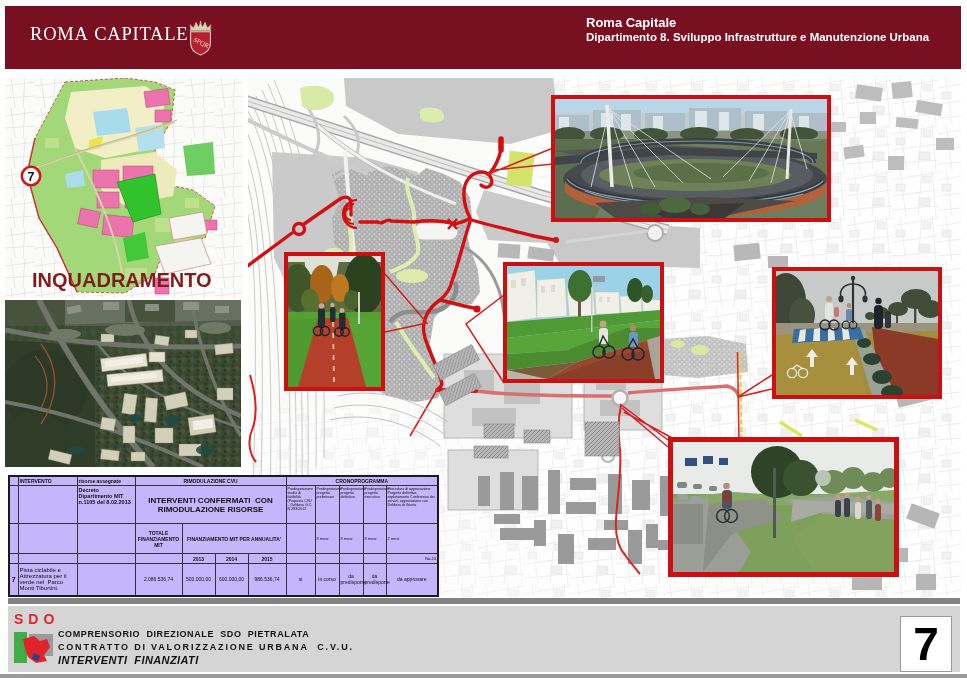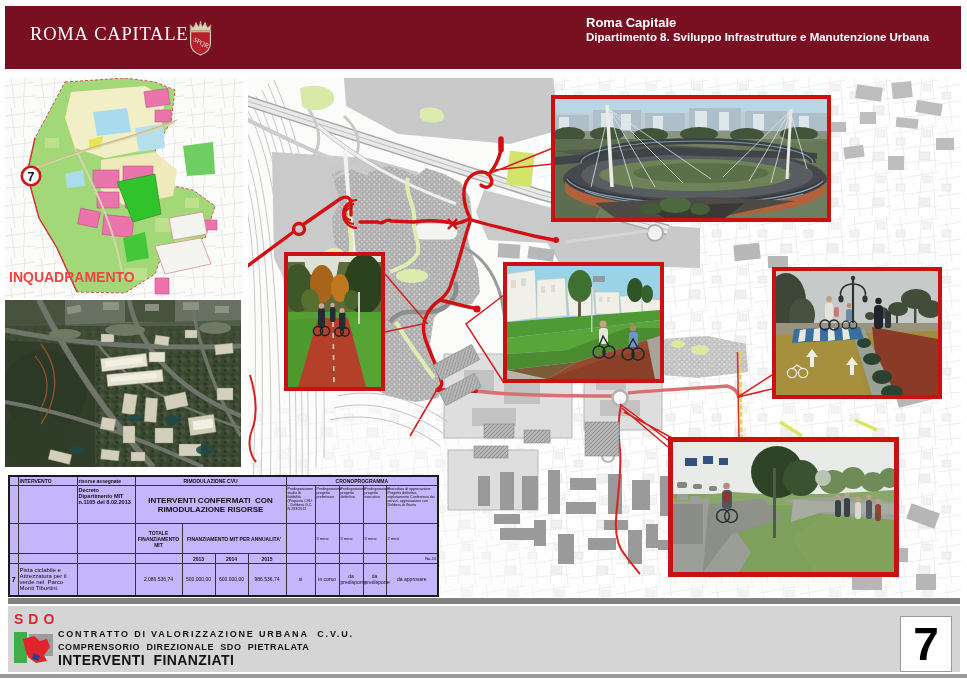--- a/index.html
+++ b/index.html
@@ -89,21 +89,21 @@
 </g>
 <path d="M34 88 C84 68 132 58 172 42" stroke="#c8b878" stroke-width="1" fill="none"></path>
 </svg>
 </div>
 
 <svg class="abs" style="left:20px;top:165px;" width="22" height="22" viewBox="0 0 22 22">
   <circle cx="11" cy="11" r="9.2" fill="#fff" stroke="#d11818" stroke-width="2.6"></circle>
   <text x="11" y="15.5" text-anchor="middle" font-size="12.5" font-weight="bold" font-family="Liberation Sans,sans-serif" fill="#111">7</text>
 </svg>
 
-<div class="abs" style="left:9px;top:269px;font-size:14px;font-weight:bold;color:#ef4444;">INQUADRAMENTO</div>
+<div class="abs" style="left:32px;top:269px;font-size:20px;font-weight:bold;color:#7f1d1d;">INQUADRAMENTO</div>
 
 <div class="abs" style="left:5px;top:300px;width:236px;height:167px;" id="aerial">
 <svg width="236" height="167" viewBox="0 0 236 167">
 <defs>
 <pattern id="canopy" width="9" height="9" patternUnits="userSpaceOnUse">
   <rect width="9" height="9" fill="#3d4a33"></rect>
   <circle cx="2.5" cy="2.5" r="2.1" fill="#31402a"></circle>
   <circle cx="7" cy="6" r="2.4" fill="#46553a"></circle>
   <circle cx="4" cy="7.5" r="1.6" fill="#2c3a26"></circle>
 </pattern>
@@ -804,23 +804,23 @@
 <div class="abs" style="left:14px;top:611px;color:#e02430;font-size:14px;font-weight:bold;letter-spacing:5px;">SDO</div>
 
 <svg class="abs" style="left:14px;top:629px;" width="42" height="36" viewBox="0 0 42 36">
   <rect x="0" y="3" width="13" height="31" fill="#3fae49"></rect>
   <rect x="15" y="5" width="24" height="22" fill="#9b9b9b"></rect>
   <path d="M9 10 L20 7 L26 12 L33 10 L36 18 L30 26 L33 32 L22 34 L14 28 L11 20 Z" fill="#e0242c"></path>
   <path d="M20 24 l6 3 l-2 5 l-6 -2 Z" fill="#2b3f8e"></path>
 </svg>
 
 <div class="abs" style="left:58px;top:628px;color:#111;font-weight:bold;">
+  <div style="font-size:9px;line-height:13px;letter-spacing:0.6px;">COMPRENSORIO&nbsp; DIREZIONALE&nbsp; SDO&nbsp; PIETRALATA</div>
   <div style="font-size:9px;line-height:13px;letter-spacing:1.8px;">CONTRATTO DI VALORIZZAZIONE URBANA&nbsp;&nbsp;C.V.U.</div>
-  <div style="font-size:9px;line-height:13px;letter-spacing:0.6px;">COMPRENSORIO&nbsp; DIREZIONALE&nbsp; SDO&nbsp; PIETRALATA</div>
-  <div style="font-size:14px;line-height:13px;letter-spacing:0.4px;">INTERVENTI&nbsp; FINANZIATI</div>
+  <div style="font-size:11px;line-height:13px;letter-spacing:0.4px;font-style:italic;">INTERVENTI&nbsp; FINANZIATI</div>
 </div>
 
 
 
 <div class="abs" style="left:900px;top:616px;width:52px;height:56px;background:#fff;border:1px solid #999;box-sizing:border-box;text-align:center;">
   <div style="font-size:46px;font-weight:bold;line-height:54px;color:#000;">7</div>
 </div>
 
 <div class="abs" style="left:0px;top:674px;width:967px;height:4px;background:#9a9a9a;"></div>
 

